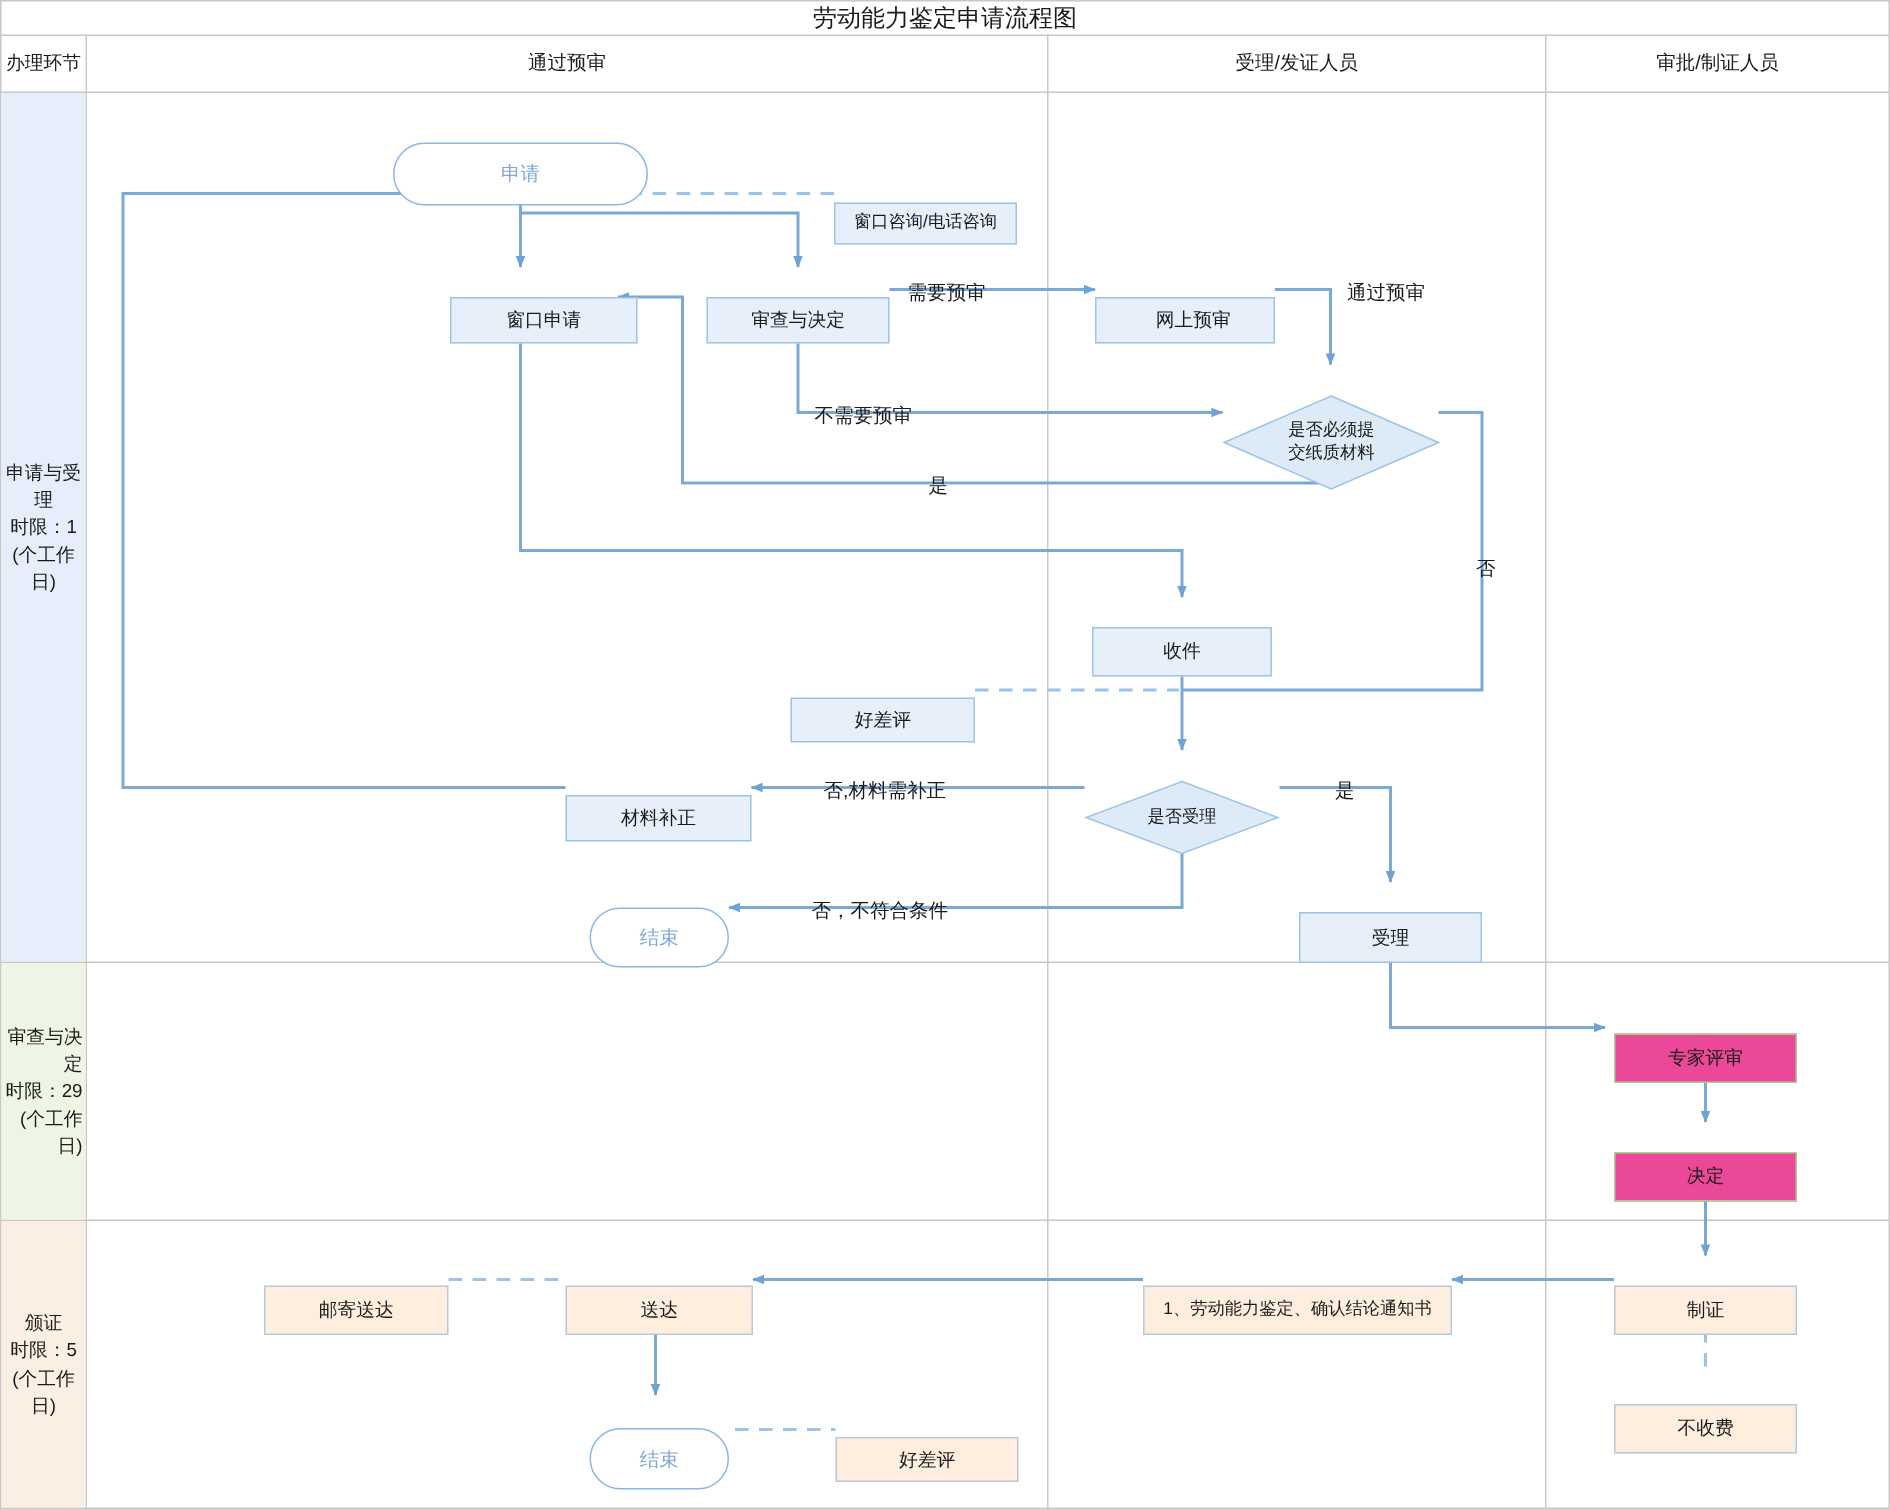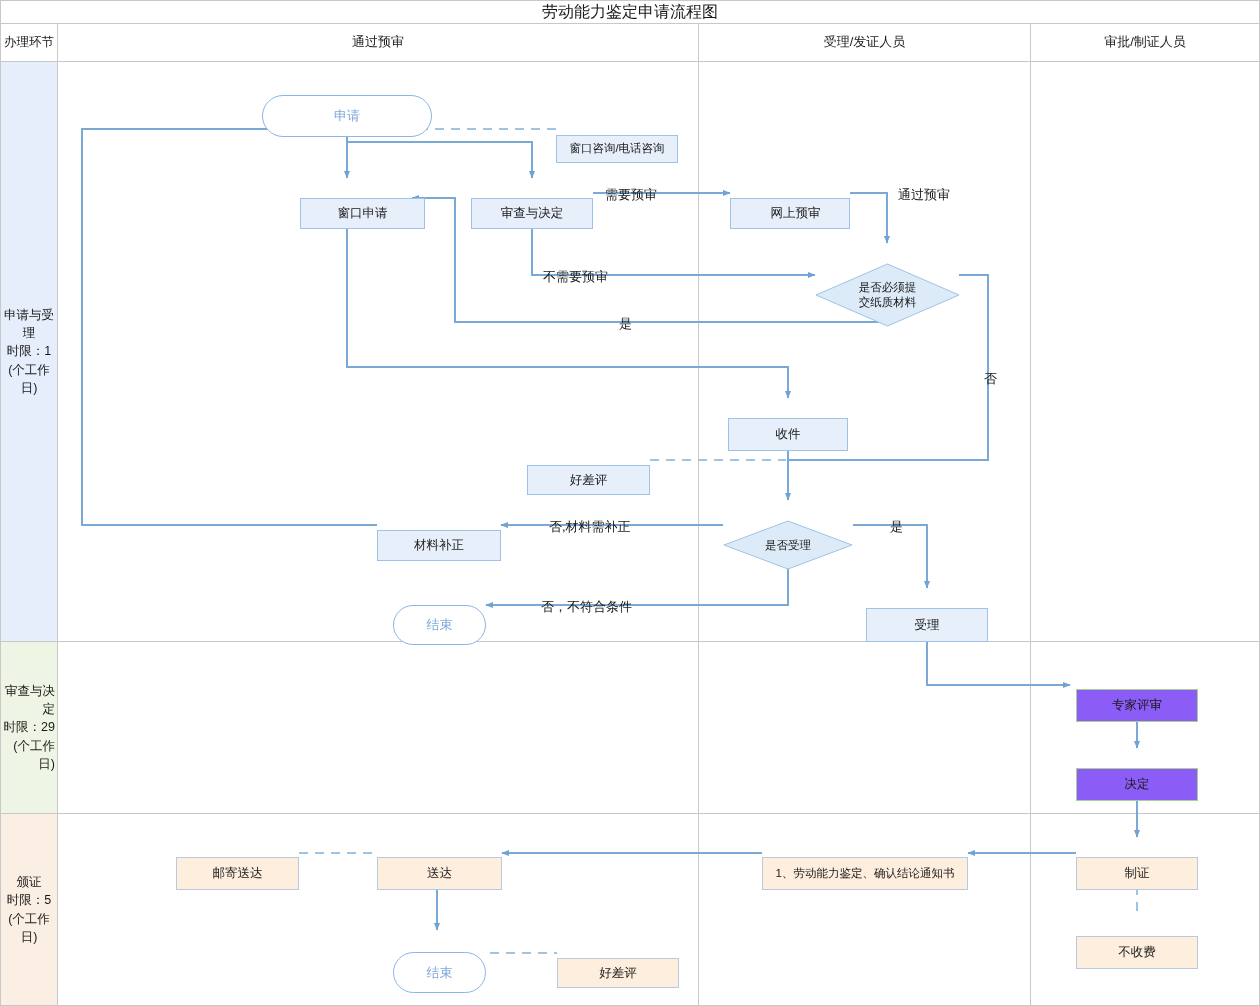--- a/index.html
+++ b/index.html
@@ -20,21 +20,21 @@
 
   .lane-label{position:absolute;display:flex;align-items:center;justify-content:center;
               text-align:center;font-size:12.5px;color:#1a1a1a;line-height:1.45;
               box-sizing:border-box;padding:2px;}
 
   
   .node{position:absolute;box-sizing:border-box;display:flex;align-items:center;
         justify-content:center;font-size:12.5px;line-height:1.35;
         color:#1a1a1a;margin-top:20px;}
   .node.rect{border:1px solid #9dc3e6;background:#e7effb;}
-  .node.rect.green{border:1px solid #a9d08e;background:#8b5cf6;}
+  .node.rect.green{border:1px solid #a9d08e;background:#ec4899;}
   .node.rect.peach{border:1px solid #b7c9de;background:#fdeedd;}
   .node.term{border:1.6px solid #8ab6e8;background:#ffffff;border-radius:24px;
              color:#7fa8d8;font-size:13px;}
   .node.diamond{background:transparent;border:none;}
   .node.diamond .dtext{position:relative;z-index:2;font-size:11.5px;line-height:1.3;}
   .node.diamond svg{position:absolute;left:0;top:0;}
 
   
   .edges{position:absolute;left:0;top:0;width:1260px;height:1006px;
          pointer-events:none;}

